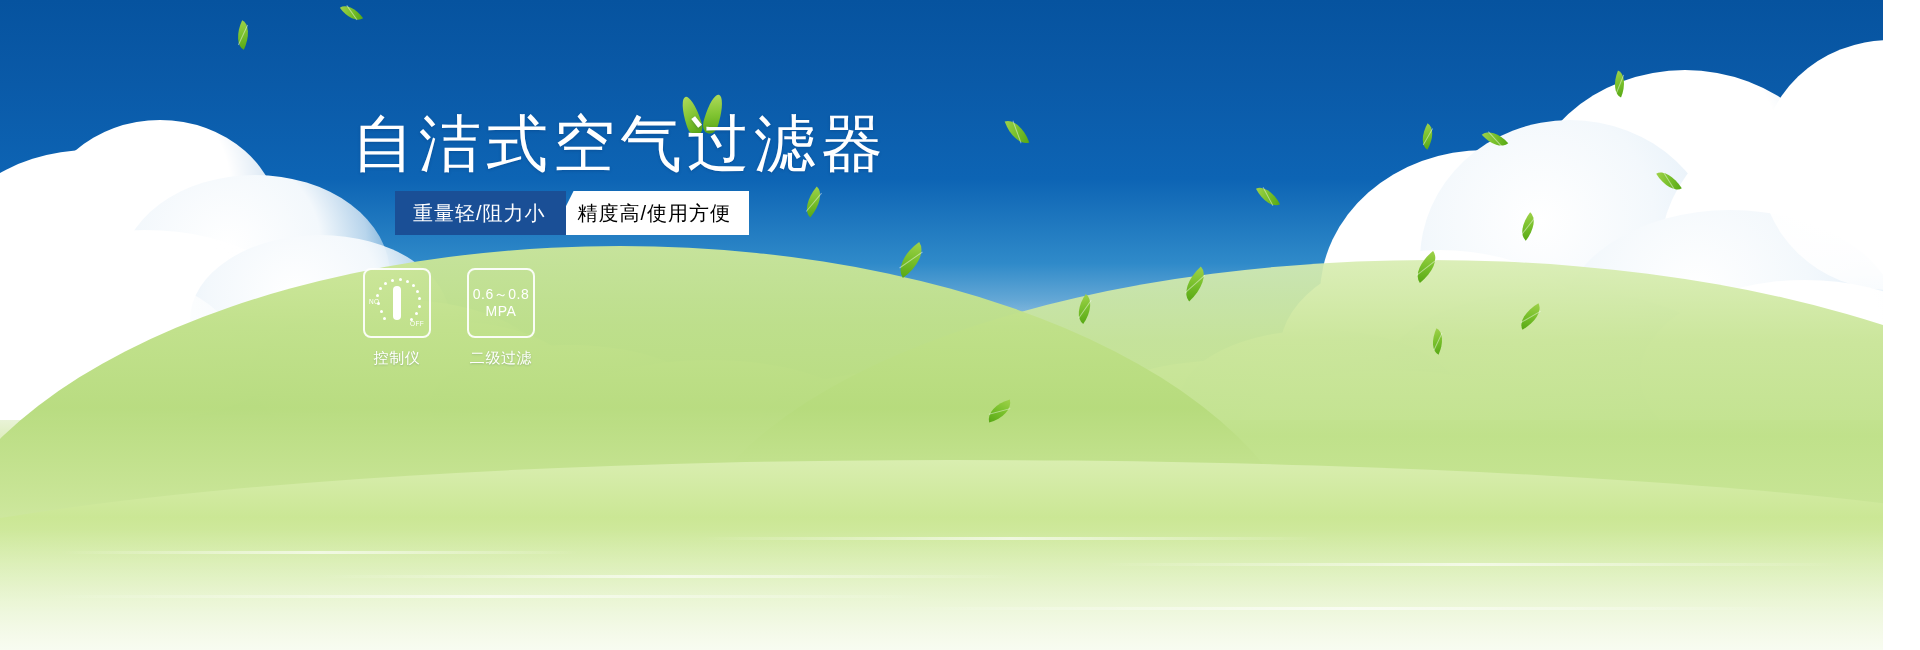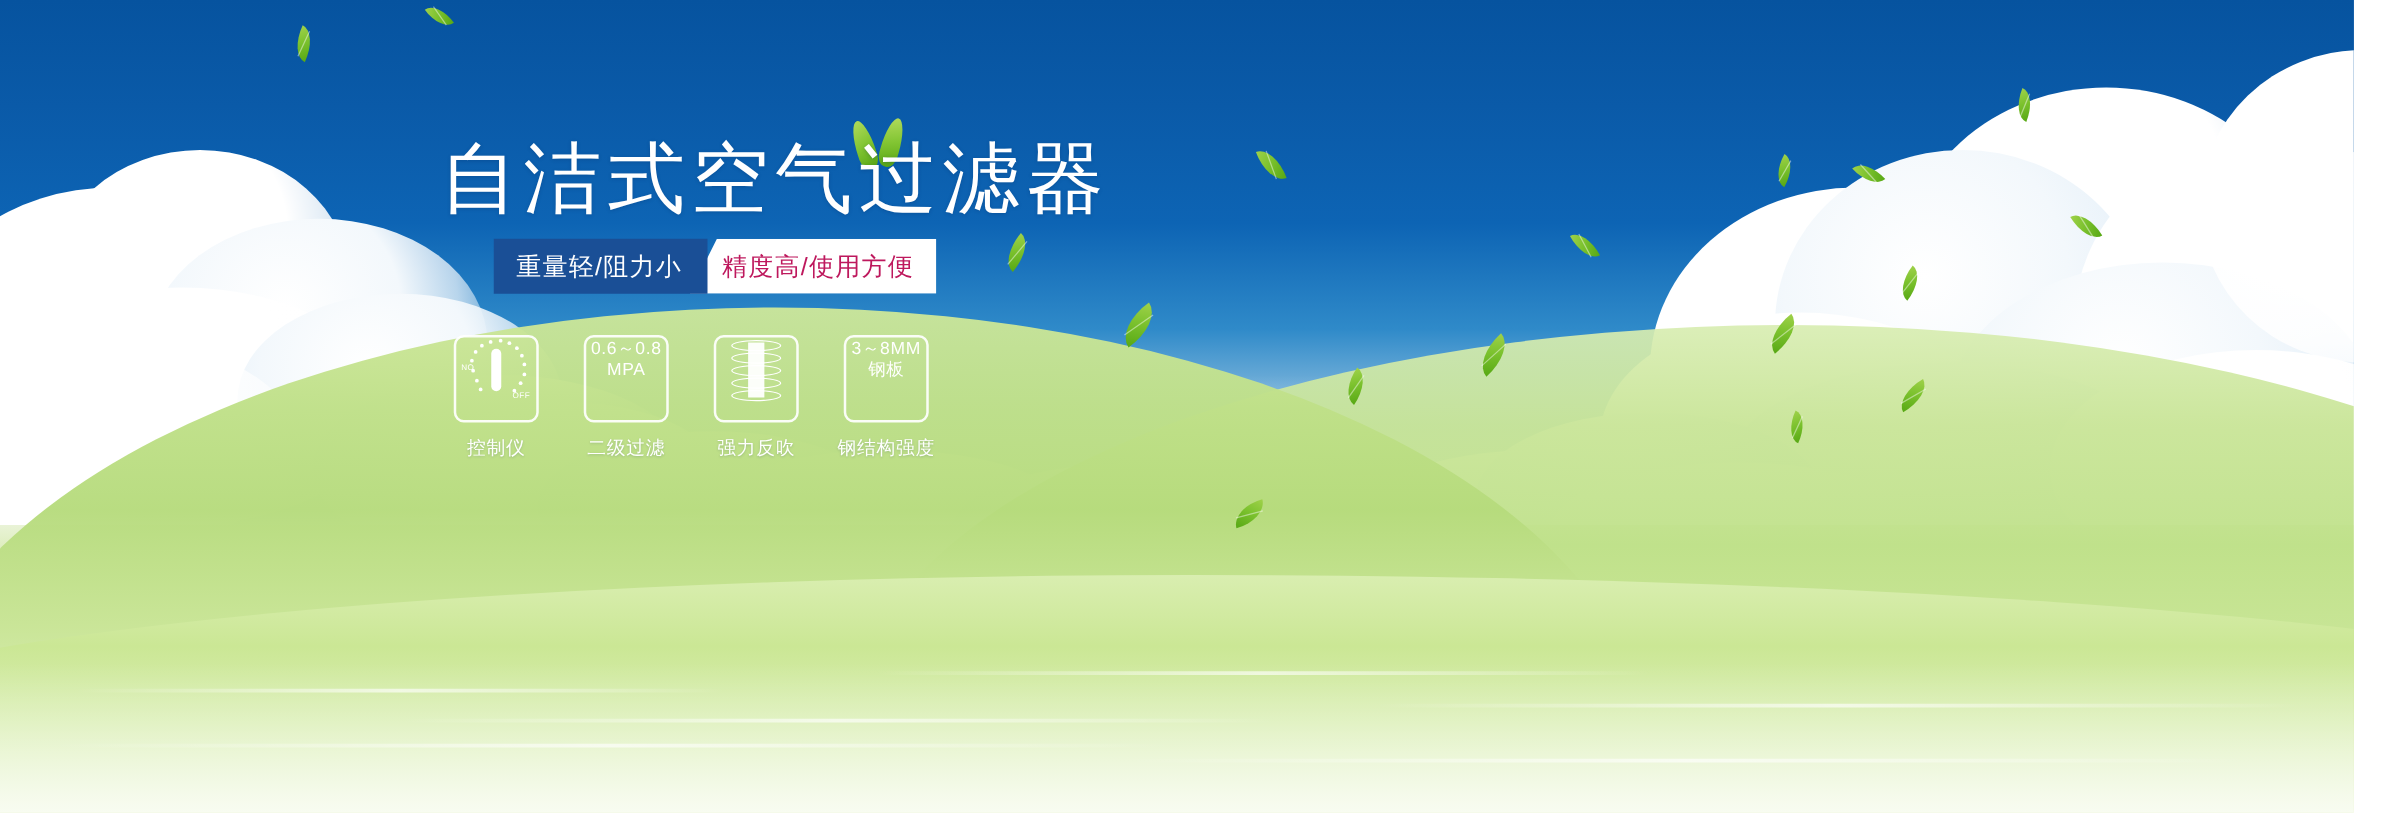--- a/index.html
+++ b/index.html
@@ -93,33 +93,33 @@
 
   
   .tagline { position:absolute; left:351px; top:191px; height:44px; display:flex;padding-left:44px; }
   .tag-left {
     background:#1a4f96; color:#ffffff;
     display:flex; align-items:center; justify-content:center;
     padding:0 20px 0 18px; font-size:20px; letter-spacing:1px;
     height:44px; position:relative; z-index:2;
   }
   .tag-right {
-    background:#ffffff; color:#be185d;
+    background:#ffffff; color:#000000;
     display:flex; align-items:center; justify-content:center;
     padding:0 18px 0 26px; font-size:20px; letter-spacing:1px;
     height:44px; margin-left:-14px;
     clip-path:polygon(22px 0, 100% 0, 100% 100%, 0 100%);
   }
 
   
   .features { position:absolute; left:356px; top:268px; display:flex; gap:22px; }
   .feature { width:82px; display:flex; flex-direction:column; align-items:center; }
   .fbox {
     width:68px; height:70px; border:2px solid rgba(255,255,255,.92);
-    border-radius:8px; display:flex; justify-content:center;
+    border-radius:8px; display:flex; align-items:center; justify-content:center;
     color:#ffffff; text-align:center; line-height:1.18;
     font-size:14px; letter-spacing:.5px;
   }
   .fbox .txt { padding:0 2px; }
   .flabel {
     margin-top:11px; color:#ffffff; font-size:15px; letter-spacing:.6px;
     white-space:nowrap; text-shadow:0 1px 2px rgba(0,40,90,.2);
   }
 
   
@@ -281,40 +281,18 @@
     <div class="feature">
       <div class="fbox">
         <div class="txt">
           <div>0.6～0.8</div>
           <div>MPA</div>
         </div>
       </div>
       <div class="flabel">二级过滤</div>
     </div>
 
-    <div class="feature">
-      <div class="fbox">
-        <div class="cart">
-          <span class="core"></span>
-          <span class="ring" style="top:2px;"></span>
-          <span class="ring" style="top:12px;"></span>
-          <span class="ring" style="top:22px;"></span>
-          <span class="ring" style="top:32px;"></span>
-          <span class="ring" style="top:42px;"></span>
-        </div>
-      </div>
-      <div class="flabel">强力反吹</div>
-    </div>
-
-    <div class="feature">
-      <div class="fbox">
-        <div class="txt">
-          <div>3～8MM</div>
-          <div>钢板</div>
-        </div>
-      </div>
-      <div class="flabel">钢结构强度</div>
-    </div>
+
 
 
   </div>
 
 </div>
 
 </body></html>

